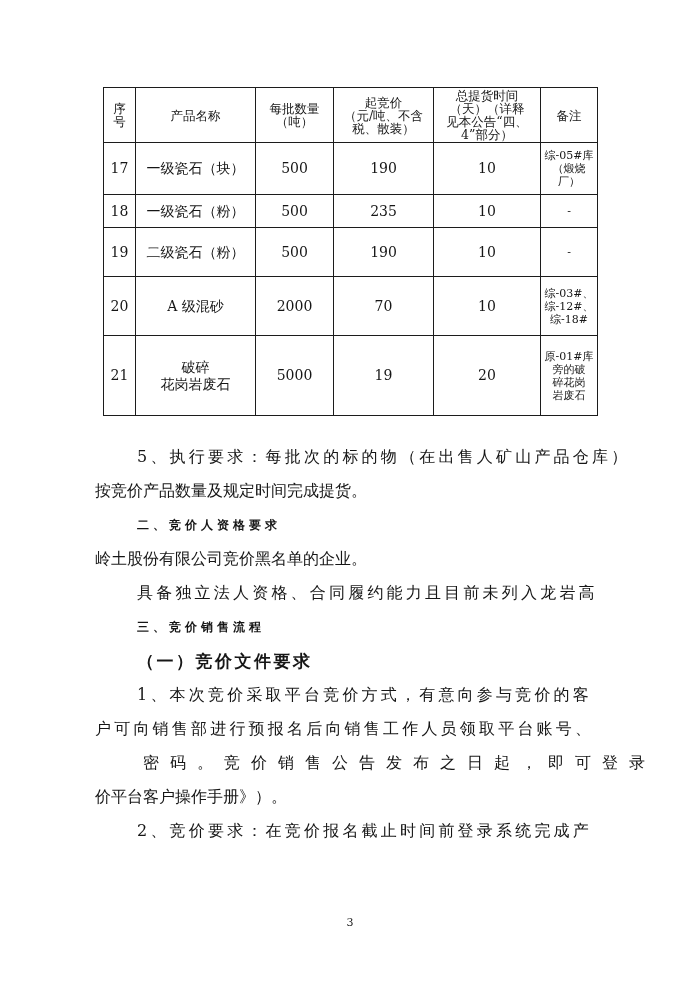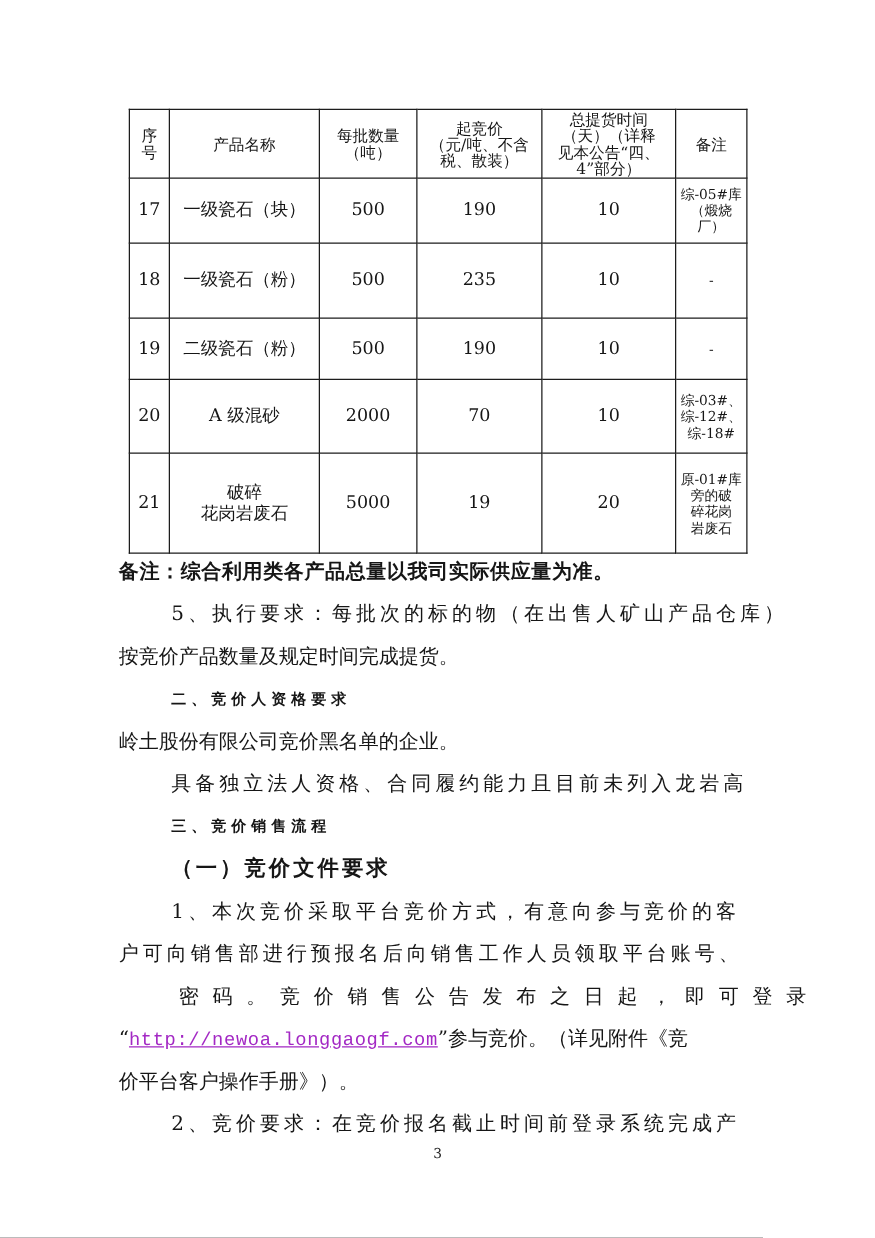--- a/index.html
+++ b/index.html
@@ -18,21 +18,21 @@
   }
   table.products th, table.products td {
     border:1px solid #1c1c1c; vertical-align:middle;
     padding:1px 2px; white-space:pre-line; font-weight:normal;
   }
   table.products th { font-size:12.5px; line-height:13px; }
   table.products td { font-size:14px; line-height:17px; }
   table.products td.remark { font-size:11px; line-height:13px; }
   tr.r-head { height:48px; }
   tr.r17 { height:52px; }
-  tr.r18 { height:60px; }
+  tr.r18 { height:33px; }
   tr.r19 { height:49px; }
   tr.r20 { height:59px; }
   tr.r21 { height:80px; }
 
   
   .content { position:absolute; left:95px; top:440px; width:522px; }
   .line { height:34px; line-height:34px; font-size:16px; white-space:nowrap; }
   .indent { padding-left:42px; }
   .just  { letter-spacing:3.2px; }
   .wide  { letter-spacing:11px;margin-left:48px; }
@@ -127,32 +127,28 @@
       <td>20</td>
       <td class="remark">原-01#库
 旁的破
 碎花岗
 岩废石</td>
     </tr>
   </tbody>
     </table>
 
   <div class="content">
-    <div class="line bold">备注：综合利用类各产品总量以我司实际供应量为准。</div>
     <div class="line indent just">5、执行要求：每批次的标的物（在出售人矿山产品仓库）</div>
     <div class="line">按竞价产品数量及规定时间完成提货。</div>
     <div class="line indent head-sans">二、竞价人资格要求</div>
     <div class="line">岭土股份有限公司竞价黑名单的企业。</div>
     <div class="line indent just">具备独立法人资格、合同履约能力且目前未列入龙岩高</div>
     <div class="line indent head-sans">三、竞价销售流程</div>
     <div class="line indent head-serif">（一）竞价文件要求</div>
     <div class="line indent just">1、本次竞价采取平台竞价方式，有意向参与竞价的客</div>
     <div class="line just">户可向销售部进行预报名后向销售工作人员领取平台账号、</div>
     <div class="line wide">密码。竞价销售公告发布之日起，即可登录</div>
-    <div class="line">
-      <span>“</span><a class="link">http://newoa.longgaogf.com</a><span>”参与竞价。（详见附件《竞</span>
-    </div>
     <div class="line">价平台客户操作手册》）。</div>
     <div class="line indent just">2、竞价要求：在竞价报名截止时间前登录系统完成产</div>
   </div>
 
   <div class="page-num">3</div>
 </div>
 
 </body></html>

